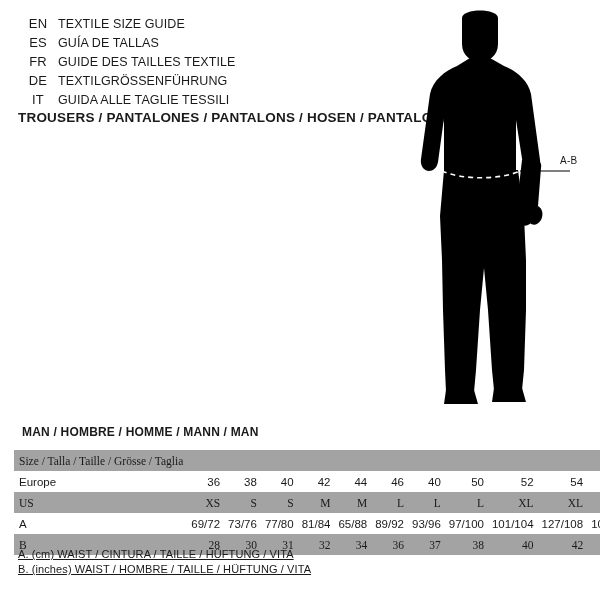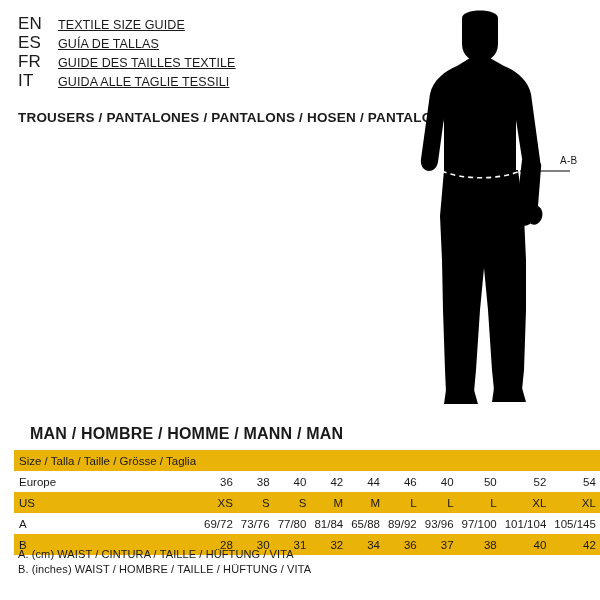--- a/index.html
+++ b/index.html
@@ -30,27 +30,27 @@
     width: 380px;
   }
   .lang-row {
     display: flex;
     align-items: baseline;
     height: 19px;
     line-height: 19px;
   }
   .lang-code {
     width: 40px;
-    font-size: 17px;
+    font-size: 13px;
     letter-spacing: .2px;
+    text-align: center;
   }
   .lang-title {
     font-size: 12.5px;
     letter-spacing: .1px;
-    text-decoration: underline;
   }
 
   .section-title {
     position: absolute;
     left: 18px;
     top: 110px;
     font-size: 13.5px;
     font-weight: bold;
     letter-spacing: .2px;
   }
@@ -69,78 +69,84 @@
     position: absolute;
     left: 560px;
     top: 155px;
     font-size: 10px;
     letter-spacing: .3px;
   }
 
   
   .table-caption {
     position: absolute;
-    left: 30px;
+    left: 22px;
     top: 425px;
-    font-size: 16px;
+    font-size: 12px;
     font-weight: bold;
     letter-spacing: .2px;
   }
 
   table.size-table {
     position: absolute;
     left: 14px;
     top: 450px;
     width: 572px;
     border-collapse: collapse;
     font-size: 11.5px;
   }
   table.size-table td {
     padding: 2px 3px 2px 5px;
     height: 17px;
     white-space: nowrap;
   }
   table.size-table tr.shade td {
-    background: #eab308;
+    background: #a3a3a3;
+    font-family: Liberation Serif, serif;
   }
   table.size-table td.lbl {
     width: 82px;
     text-align: left;
   }
   table.size-table td.val {
     width: 54px;
     text-align: right;
   }
 
   .footnotes {
     position: absolute;
     left: 18px;
     top: 547px;
     font-size: 11px;
     line-height: 15px;
+    text-decoration: underline;
   }
   .footnotes div { letter-spacing: .1px; }
 </style>
 </head>
 <body>
 
 <div class="page">
 
   <div class="lang-block">
     <div class="lang-row">
       <span class="lang-code">EN</span>
       <span class="lang-title">TEXTILE SIZE GUIDE</span>
     </div>
     <div class="lang-row">
       <span class="lang-code">ES</span>
       <span class="lang-title">GUÍA DE TALLAS</span>
     </div>
     <div class="lang-row">
       <span class="lang-code">FR</span>
       <span class="lang-title">GUIDE DES TAILLES TEXTILE</span>
+    </div>
+    <div class="lang-row">
+      <span class="lang-code">DE</span>
+      <span class="lang-title">TEXTILGRÖSSENFÜHRUNG</span>
     </div>
     <div class="lang-row">
       <span class="lang-code">IT</span>
       <span class="lang-title">GUIDA ALLE TAGLIE TESSILI</span>
     </div>
   </div>
 
   <div class="section-title">TROUSERS / PANTALONES / PANTALONS / HOSEN / PANTALONI</div>
 
   <div class="figure">
@@ -230,21 +236,21 @@
         <td class="lbl">A</td>
         <td class="val">69/72</td>
         <td class="val">73/76</td>
         <td class="val">77/80</td>
         <td class="val">81/84</td>
         <td class="val">65/88</td>
         <td class="val">89/92</td>
         <td class="val">93/96</td>
         <td class="val">97/100</td>
         <td class="val">101/104</td>
-        <td class="val">105/145</td>
+        <td class="val">127/108</td>
         <td class="val">109/112</td>
       </tr>
       <tr class="shade">
         <td class="lbl">B</td>
         <td class="val">28</td>
         <td class="val">30</td>
         <td class="val">31</td>
         <td class="val">32</td>
         <td class="val">34</td>
         <td class="val">36</td>

